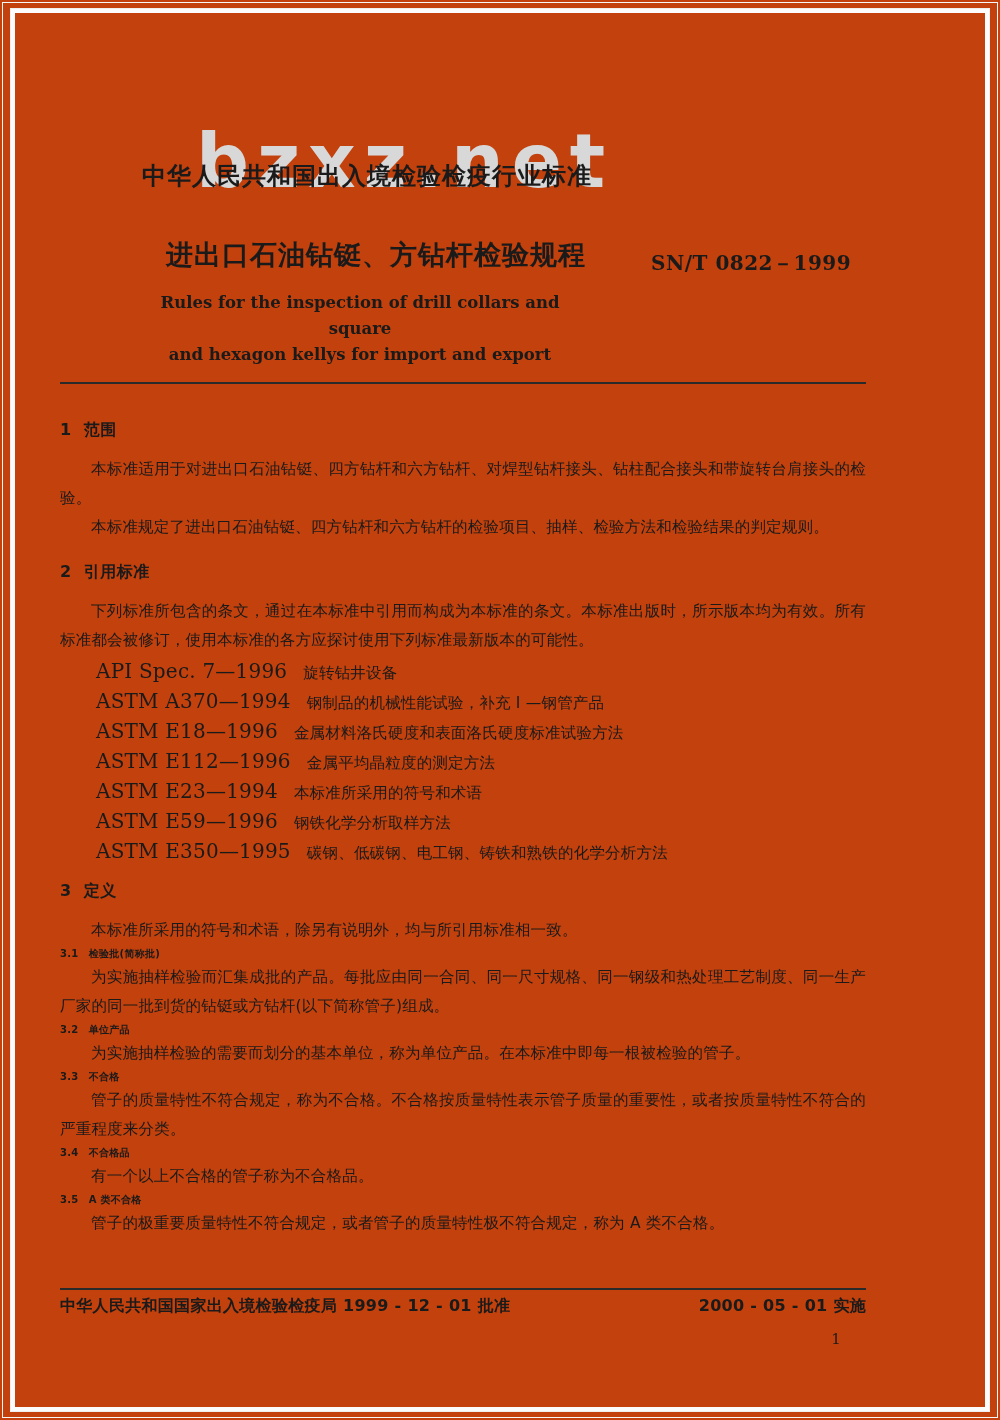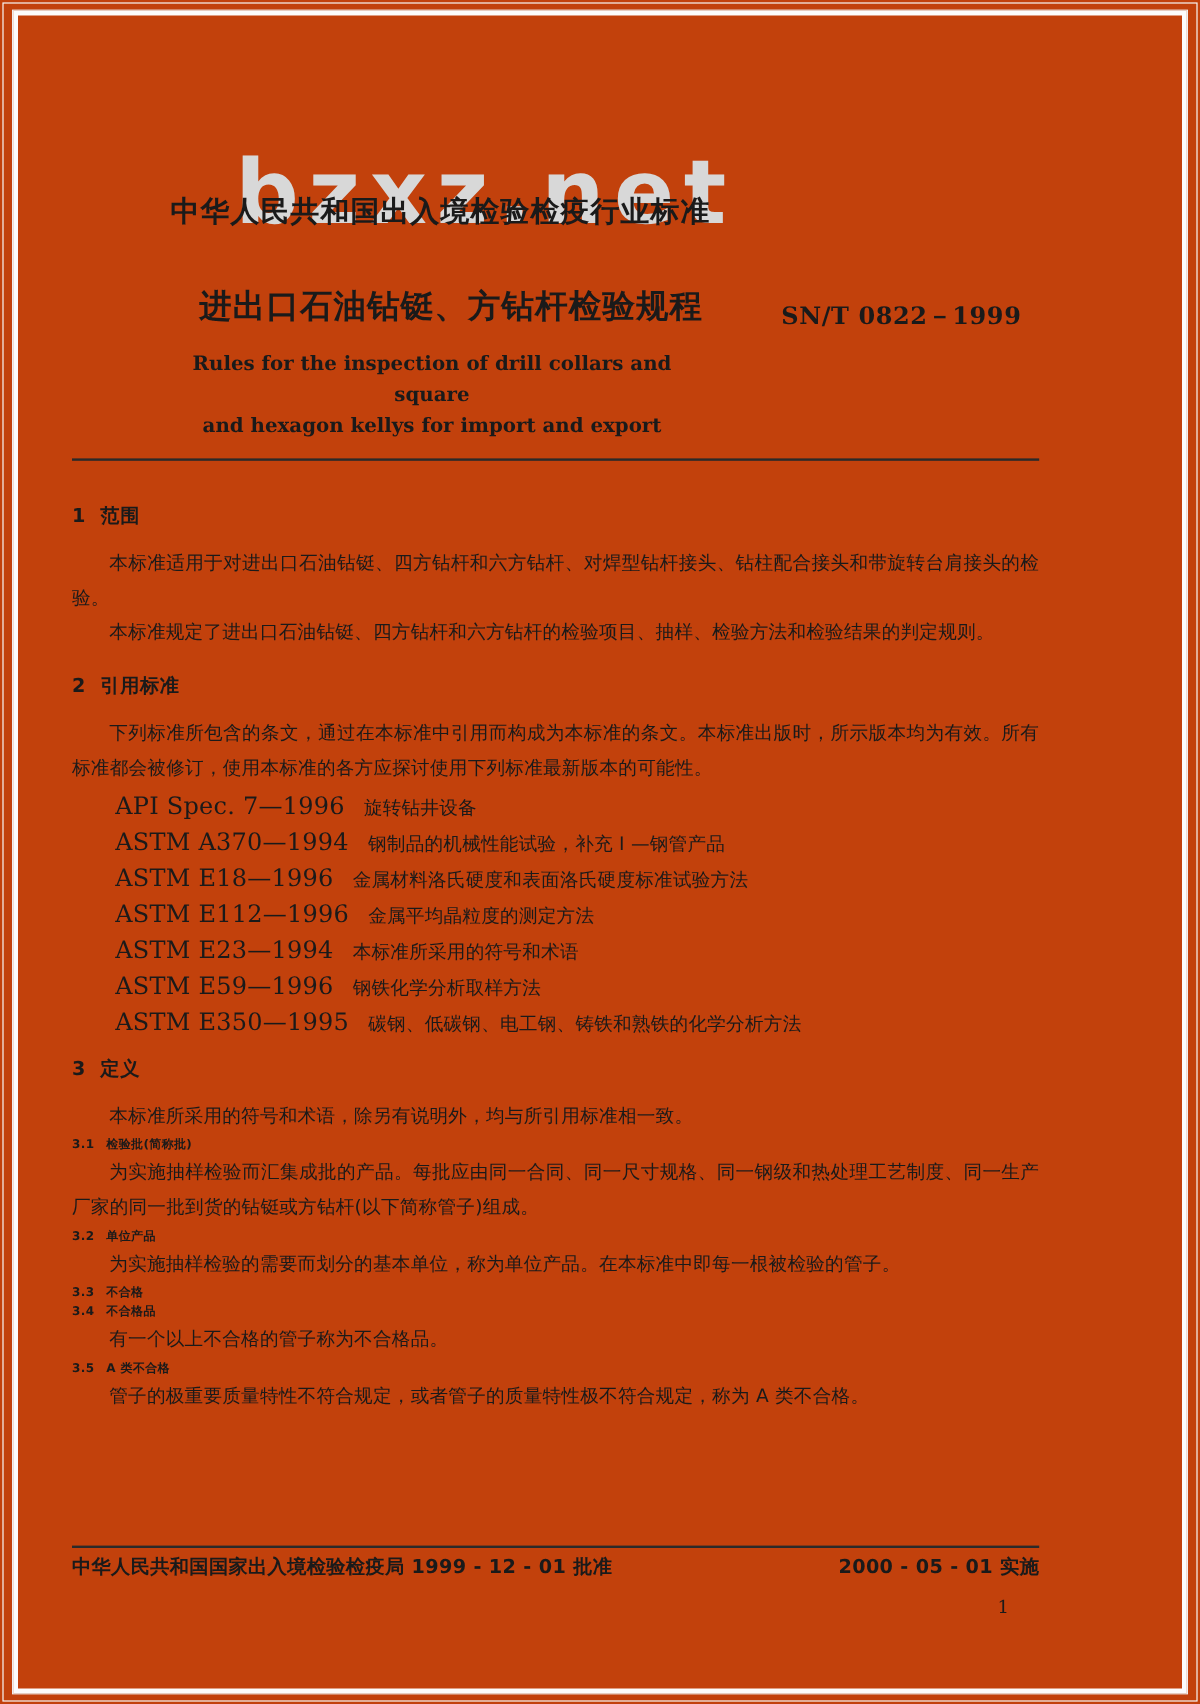--- a/index.html
+++ b/index.html
@@ -255,20 +255,21 @@
       <p class="para indent">为实施抽样检验而汇集成批的产品。每批应由同一合同、同一尺寸规格、同一钢级和热处理工艺制度、同一生产厂家的同一批到货的钻铤或方钻杆(以下简称管子)组成。</p>
 
       <div class="sub-head">
         <span class="num">3.2</span><span>单位产品</span>
       </div>
       <p class="para indent">为实施抽样检验的需要而划分的基本单位，称为单位产品。在本标准中即每一根被检验的管子。</p>
 
       <div class="sub-head">
         <span class="num">3.3</span><span>不合格</span>
       </div>
+      <p class="para indent">管子的质量特性不符合规定，称为不合格。不合格按质量特性表示管子质量的重要性，或者按质量特性不符合的严重程度来分类。</p>
 
       <div class="sub-head">
         <span class="num">3.4</span><span>不合格品</span>
       </div>
       <p class="para indent">有一个以上不合格的管子称为不合格品。</p>
 
       <div class="sub-head">
         <span class="num">3.5</span><span>A 类不合格</span>
       </div>
       <p class="para indent">管子的极重要质量特性不符合规定，或者管子的质量特性极不符合规定，称为 A 类不合格。</p>

